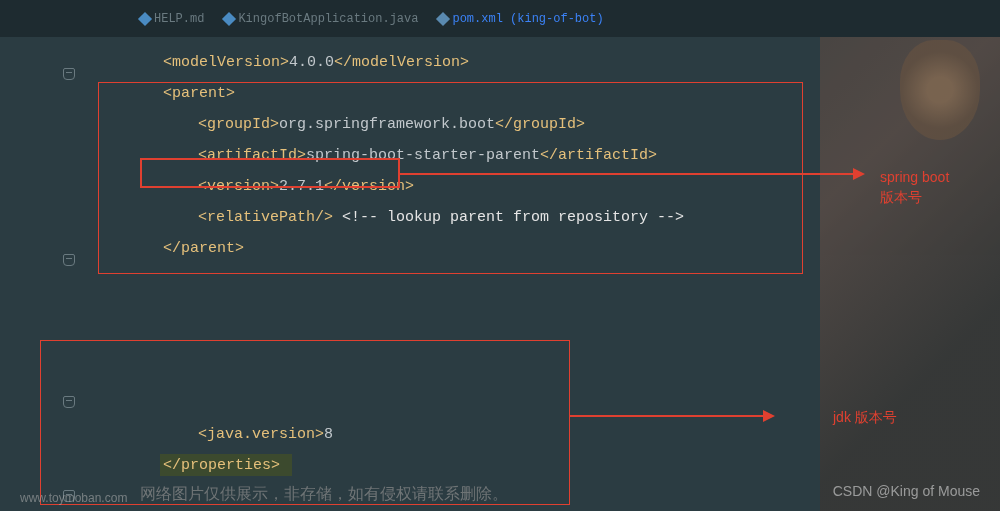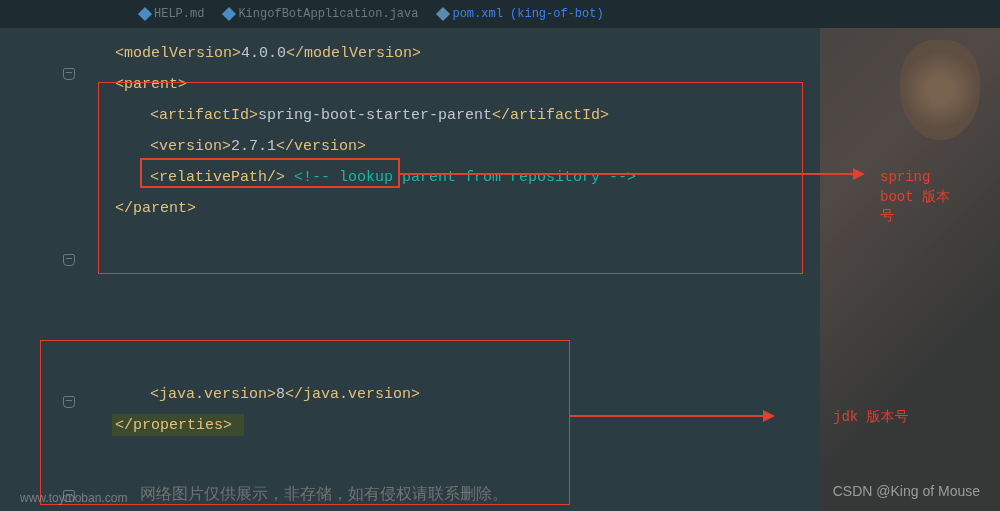--- a/index.html
+++ b/index.html
@@ -28,36 +28,37 @@
       top: 40px;
       right: 20px;
       width: 80px;
       height: 100px;
       background: radial-gradient(circle, #c89060 20%, #8b6040 60%);
       border-radius: 50% 50% 60% 60%;
       opacity: 0.7;
     }
     .tab-bar {
       position: relative;
-      height: 28px;
+      height: 37px;
       background: #1e2b30;
       display: flex;
       align-items: center;
       padding-left: 140px;
       gap: 20px;
       font-size: 12px;
       color: #6a7a80;
       z-index: 1;
     }
     .tab-item { display: flex; align-items: center; gap: 4px; }
     .tab-icon { width: 10px; height: 10px; background: #4a8bc2; transform: rotate(45deg); }
     .editor-area {
       position: relative;
       z-index: 1;
       padding-top: 10px;
+      padding-left: 48px;
     }
     .gutter {
       position: absolute;
       left: 55px;
       top: 0;
       width: 30px;
       height: 511px;
       z-index: 2;
     }
     .gutter-marker {
@@ -78,21 +79,21 @@
     .code-line {
       display: flex;
       align-items: center;
       height: 31px;
       padding-left: 115px;
       white-space: pre;
       position: relative;
     }
     .tag { color: #e5c07b; }
     .text { color: #c2c8cc; }
-    .comment { color: #14b8a6; }
+    .comment { color: #e5e5e5; }
     .highlight-bg {
       position: absolute;
       background: #3c4a2e;
       z-index: -1;
       height: 22px;
       top: 4px;
     }
     .indent-1 { padding-left: 150px; }
 
     .red-box {
@@ -113,21 +114,21 @@
       position: absolute;
       width: 0; height: 0;
       border-top: 6px solid transparent;
       border-bottom: 6px solid transparent;
       border-left: 12px solid #e04030;
       z-index: 3;
     }
     .annotation {
       position: absolute;
       color: #e04030;
-      font-family: Liberation Mono, monospace;
+      font-family: Liberation Sans, sans-serif;
       font-size: 14px;
       line-height: 1.4;
       z-index: 3;
       width: 75px;
     }
 
     .watermark-left {
       position: absolute;
       bottom: 6px;
       left: 20px;
@@ -193,20 +194,23 @@
 <div class="editor-area">
 
   <div class="code-line">
     <span class="tag">&lt;modelVersion&gt;</span><span class="text">4.0.0</span><span class="tag">&lt;/modelVersion&gt;</span>
   </div>
 
   <div class="code-line">
     <span class="tag">&lt;parent&gt;</span>
   </div>
 
+  <div class="code-line indent-1">
+    <span class="tag">&lt;groupId&gt;</span><span class="text">org.springframework.boot</span><span class="tag">&lt;/groupId&gt;</span>
+  </div>
 
   <div class="code-line indent-1">
     <span class="tag">&lt;artifactId&gt;</span><span class="text">spring-boot-starter-parent</span><span class="tag">&lt;/artifactId&gt;</span>
   </div>
 
   <div class="code-line indent-1">
     <span class="tag">&lt;version&gt;</span><span class="text">2.7.1</span><span class="tag">&lt;/version&gt;</span>
   </div>
 
   <div class="code-line indent-1">
@@ -218,21 +222,21 @@
   </div>
 
   <div class="code-line"></div>
   <div class="code-line"></div>
   <div class="code-line"></div>
   <div class="code-line"></div>
   <div class="code-line"></div>
 
 
   <div class="code-line indent-1">
-    <span class="tag">&lt;java.version&gt;</span><span class="text">8</span><span class="tag">&lt;/java.version&gt;</span>
+    <span class="tag">&lt;java.version&gt;</span><span class="text">8</span>
   </div>
 
   <div class="code-line">
     <div class="highlight-bg" style="left:112px;width:132px;"></div>
     <span class="tag">&lt;/properties&gt;</span>
   </div>
 
 </div>
 
 <div class="red-box" style="left:98px;top:82px;width:705px;height:192px;"></div>

